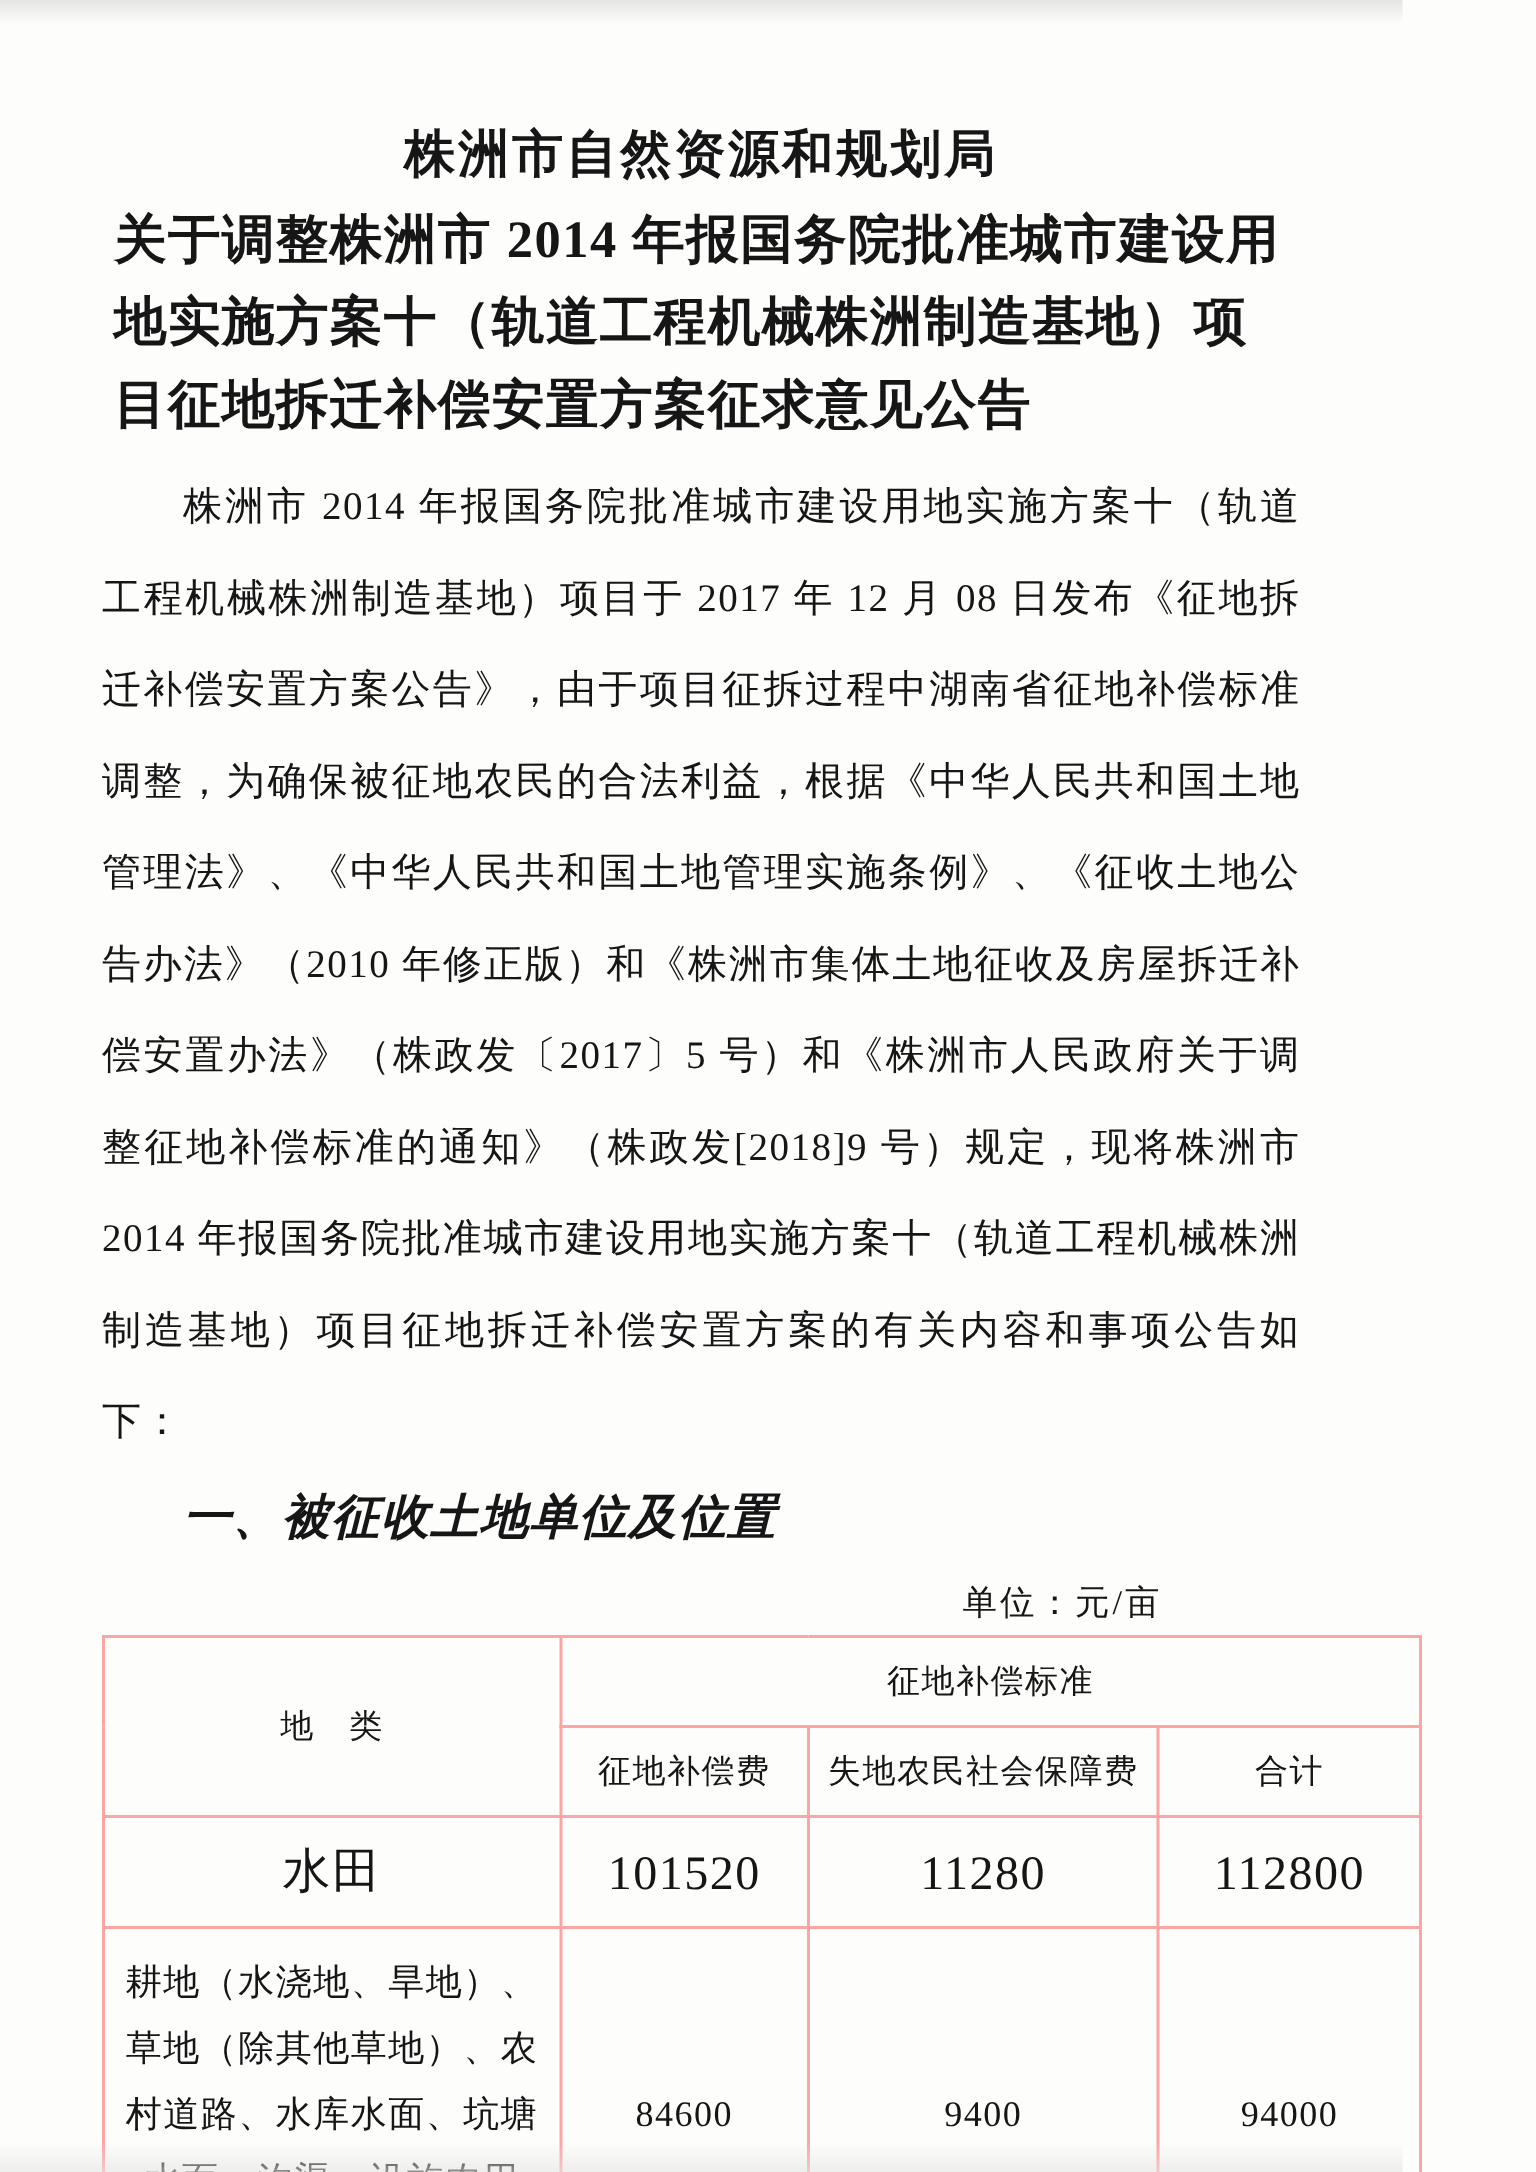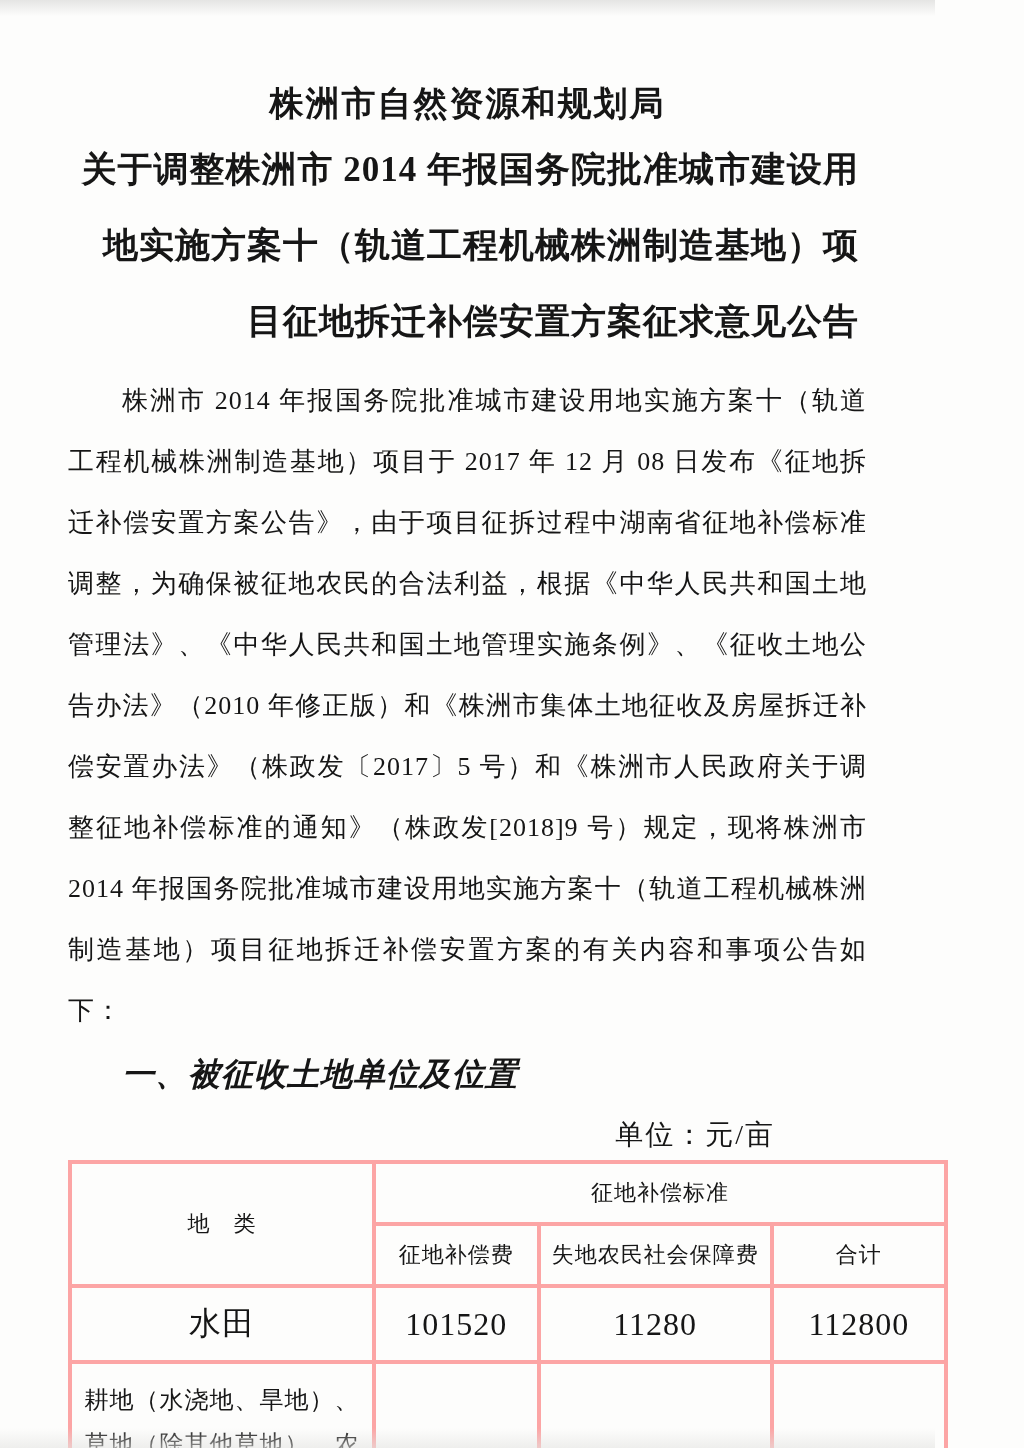--- a/index.html
+++ b/index.html
@@ -27,25 +27,25 @@
     padding: 80px 68px 0 68px;
   }
   .org-title {
     text-align: center;
     font-size: 34px;
     font-weight: bold;
     letter-spacing: 2px;
     line-height: 48px;
   }
   .doc-title {
-    text-align: right;
+    text-align: left;
     font-size: 35px;
     font-weight: bold;
     letter-spacing: 1px;
-    line-height: 76px;
+    line-height: 55px;
     margin-top: 4px;
     padding: 0 8px;
   }
   .body-para {
     font-size: 26px;
     line-height: 61px;
     letter-spacing: 1px;
     text-align: justify;
     text-indent: 54px;
   }
@@ -53,34 +53,34 @@
   .section-heading {
     font-size: 32px;
     font-weight: bold;
     line-height: 55px;
     letter-spacing: 1px;
     text-indent: 54px;
     margin-top: 6px;
     font-style: italic;
   }
   .unit-label {
-    font-size: 28px;
+    font-size: 23px;
     text-align: right;
     padding-right: 92px;
     margin-top: 14px;
     letter-spacing: 2px;
   }
   table.comp-table {
     width: 880px;
     margin: 6px auto 0 auto;
     border-collapse: collapse;
     table-layout: fixed;
   }
   table.comp-table td {
-    border: 4px solid #fca5a5;
+    border: 2px solid #fca5a5;
     text-align: center;
     vertical-align: middle;
     font-size: 22px;
     letter-spacing: 1px;
     padding: 14px 6px;
   }
   .col-landtype { width: 34.7%; }
   .col-comp     { width: 18.8%; }
   .col-social   { width: 26.6%; }
   .col-total    { width: 19.9%; }

